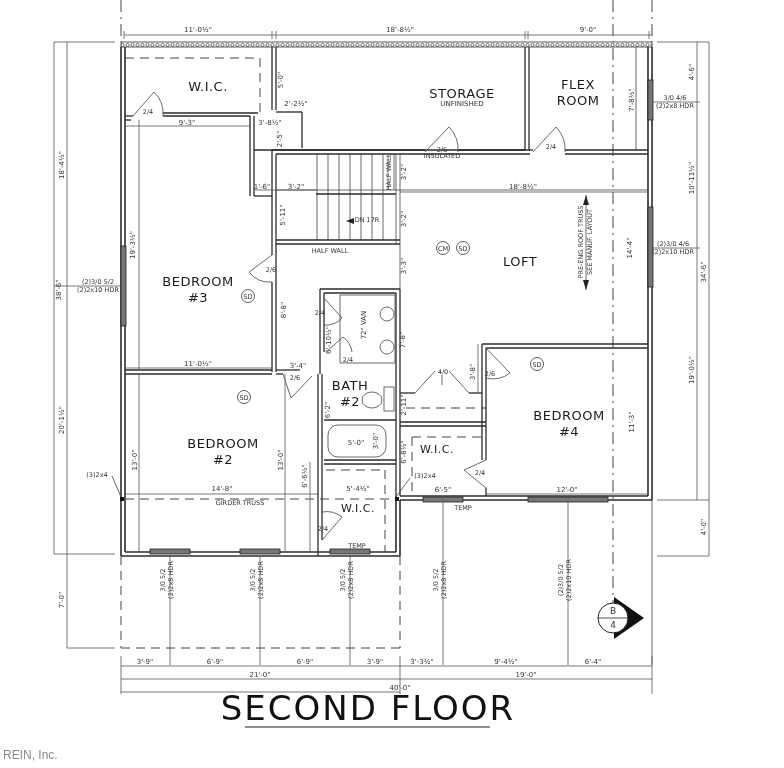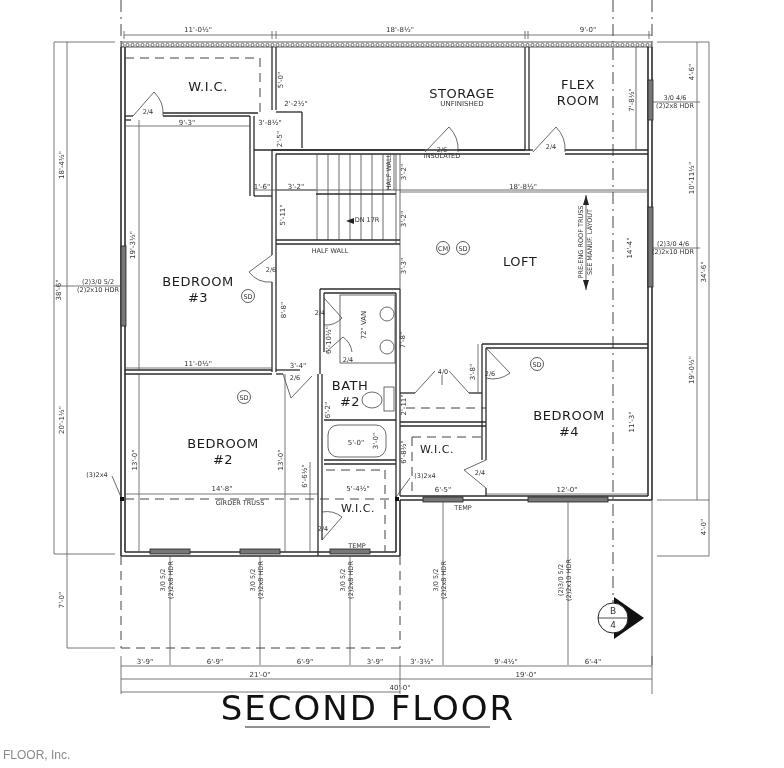--- a/index.html
+++ b/index.html
@@ -403,13 +403,13 @@
     <text class="dim-text" x="593" y="664">6'-4"</text>
     <text class="dim-text" x="260" y="677">21'-0"</text>
     <text class="dim-text" x="526" y="677">19'-0"</text>
     <text class="dim-text" x="400" y="690">40'-0"</text>
   </g>
 
   <text class="title" x="368" y="720">SECOND FLOOR</text>
   <line x1="245" y1="727" x2="490" y2="727" stroke="#222" stroke-width="1"></line>
 </svg>
 
-<div class="watermark">FLOOR, Inc.</div>
+<div class="watermark">REIN, Inc.</div>
 
 </body></html>

